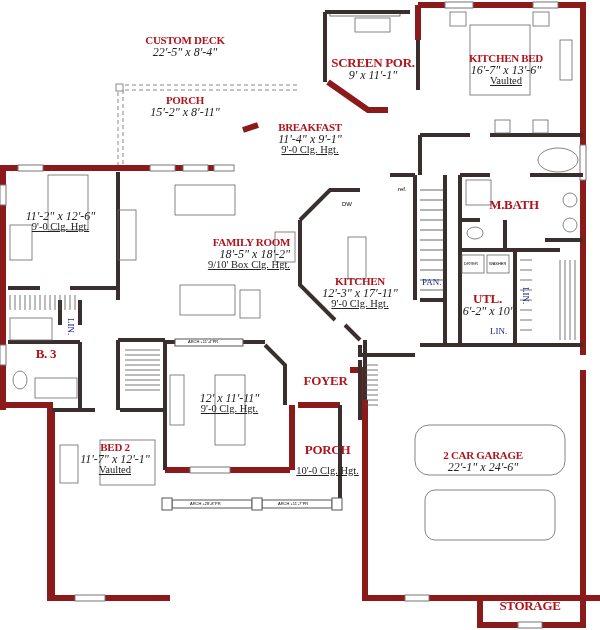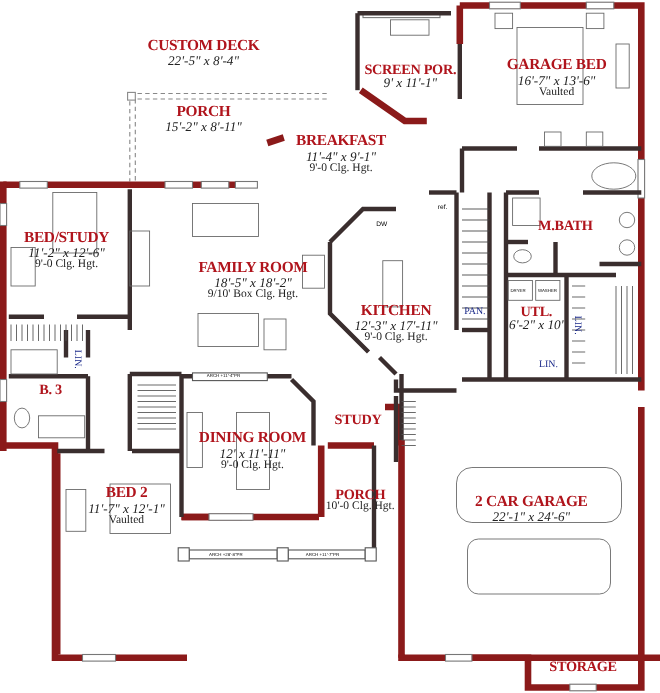--- a/index.html
+++ b/index.html
@@ -1,22 +1,22 @@
 <!DOCTYPE html>
 <html><head>
 <meta charset="utf-8">
 <style>
   html,body{margin:0;padding:0;background:#fff;}
   body{width:600px;height:630px;position:relative;overflow:hidden;font-family:"Liberation Serif","DejaVu Serif",serif;}
   #plan{position:absolute;left:0;top:0;width:600px;height:630px;}
   .lbl{position:absolute;text-align:center;white-space:nowrap;line-height:1;}
-  .rn{color:#b0141c;font-weight:bold;font-size:14px;letter-spacing:-0.3px;}
+  .rn{color:#b0141c;font-weight:bold;font-size:11px;letter-spacing:-0.3px;}
   .rn-sm{font-size:13px;}
   .dim{color:#222;font-style:italic;font-size:12px;}
-  .ceil{color:#222;font-size:10.5px;}
+  .ceil{color:#222;font-size:10.5px;text-decoration:underline;}
   .blue{color:#1b2a8a;font-weight:normal;font-size:9px;}
   .vert{writing-mode:vertical-rl;}
 </style>
 </head>
 <body>
 
 <svg id="plan" viewBox="0 0 600 630" xmlns="http://www.w3.org/2000/svg">
   <g fill="none" stroke-linejoin="miter">
 
     <g stroke="#888" stroke-width="1" stroke-dasharray="4,3">
@@ -202,92 +202,90 @@
   <div class="rn">CUSTOM DECK</div>
   <div class="dim">22'-5" x 8'-4"</div>
 </div>
 
 <div class="lbl" style="left:318px;top:56px;width:110px;">
   <div class="rn rn-sm">SCREEN POR.</div>
   <div class="dim">9' x 11'-1"</div>
 </div>
 
 <div class="lbl" style="left:446px;top:53px;width:120px;">
-  <div class="rn">GARAGE BED</div>
+  <div class="rn">KITCHEN BED</div>
   <div class="dim">16'-7" x 13'-6"</div>
   <div class="ceil">Vaulted</div>
 </div>
 
 <div class="lbl" style="left:135px;top:95px;width:100px;">
   <div class="rn">PORCH</div>
   <div class="dim">15'-2" x 8'-11"</div>
 </div>
 
 <div class="lbl" style="left:260px;top:122px;width:100px;">
   <div class="rn">BREAKFAST</div>
   <div class="dim">11'-4" x 9'-1"</div>
   <div class="ceil">9'-0 Clg. Hgt.</div>
 </div>
 
 <div class="lbl" style="left:8px;top:210px;width:105px;">
-  <div class="rn">BED/STUDY</div>
   <div class="dim">11'-2" x 12'-6"</div>
   <div class="ceil">9'-0 Clg. Hgt.</div>
 </div>
 
-<div class="lbl" style="left:170px;top:237px;width:120px;">
+<div class="lbl" style="left:170px;top:237px;width:120px;text-align:right;">
   <div class="rn">FAMILY ROOM</div>
   <div class="dim">18'-5" x 18'-2"</div>
   <div class="ceil">9/10' Box Clg. Hgt.</div>
 </div>
 
 <div class="lbl" style="left:484px;top:198px;width:60px;">
   <div class="rn rn-sm">M.BATH</div>
 </div>
 
 <div class="lbl" style="left:315px;top:276px;width:90px;">
   <div class="rn">KITCHEN</div>
   <div class="dim">12'-3" x 17'-11"</div>
   <div class="ceil">9'-0 Clg. Hgt.</div>
 </div>
 
 <div class="lbl blue" style="left:422px;top:278px;">PAN.</div>
 
-<div class="lbl" style="left:455px;top:276px;width:65px;">
+<div class="lbl" style="left:455px;top:292px;width:65px;">
   <div class="rn rn-sm">UTL.</div>
   <div class="dim">6'-2" x 10'</div>
 </div>
 
 <div class="lbl blue vert" style="left:521px;top:287px;">LIN.</div>
 <div class="lbl blue" style="left:490px;top:327px;">LIN.</div>
 <div class="lbl blue vert" style="left:66px;top:318px;">LIN.</div>
 
 <div class="lbl" style="left:28px;top:347px;width:36px;">
   <div class="rn rn-sm">B. 3</div>
 </div>
 
 <div class="lbl" style="left:298px;top:374px;width:55px;">
-  <div class="rn rn-sm">STUDY</div>
+  <div class="rn rn-sm">FOYER</div>
 </div>
 
 <div class="lbl" style="left:172px;top:392px;width:115px;">
-  <div class="rn">DINING ROOM</div>
   <div class="dim">12' x 11'-11"</div>
   <div class="ceil">9'-0 Clg. Hgt.</div>
 </div>
 
 <div class="lbl" style="left:70px;top:442px;width:90px;">
   <div class="rn">BED 2</div>
   <div class="dim">11'-7" x 12'-1"</div>
   <div class="ceil">Vaulted</div>
 </div>
 
 <div class="lbl" style="left:290px;top:443px;width:75px;">
   <div class="rn rn-sm">PORCH</div>
-  <div class="ceil" style="">10'-0 Clg. Hgt.</div>
+  <div class="ceil" style="margin-top:10px;">10'-0 Clg. Hgt.</div>
 </div>
 
 <div class="lbl" style="left:418px;top:450px;width:130px;">
   <div class="rn">2 CAR GARAGE</div>
   <div class="dim">22'-1" x 24'-6"</div>
 </div>
 
 <div class="lbl" style="left:490px;top:599px;width:80px;">
   <div class="rn rn-sm">STORAGE</div>
 </div>

